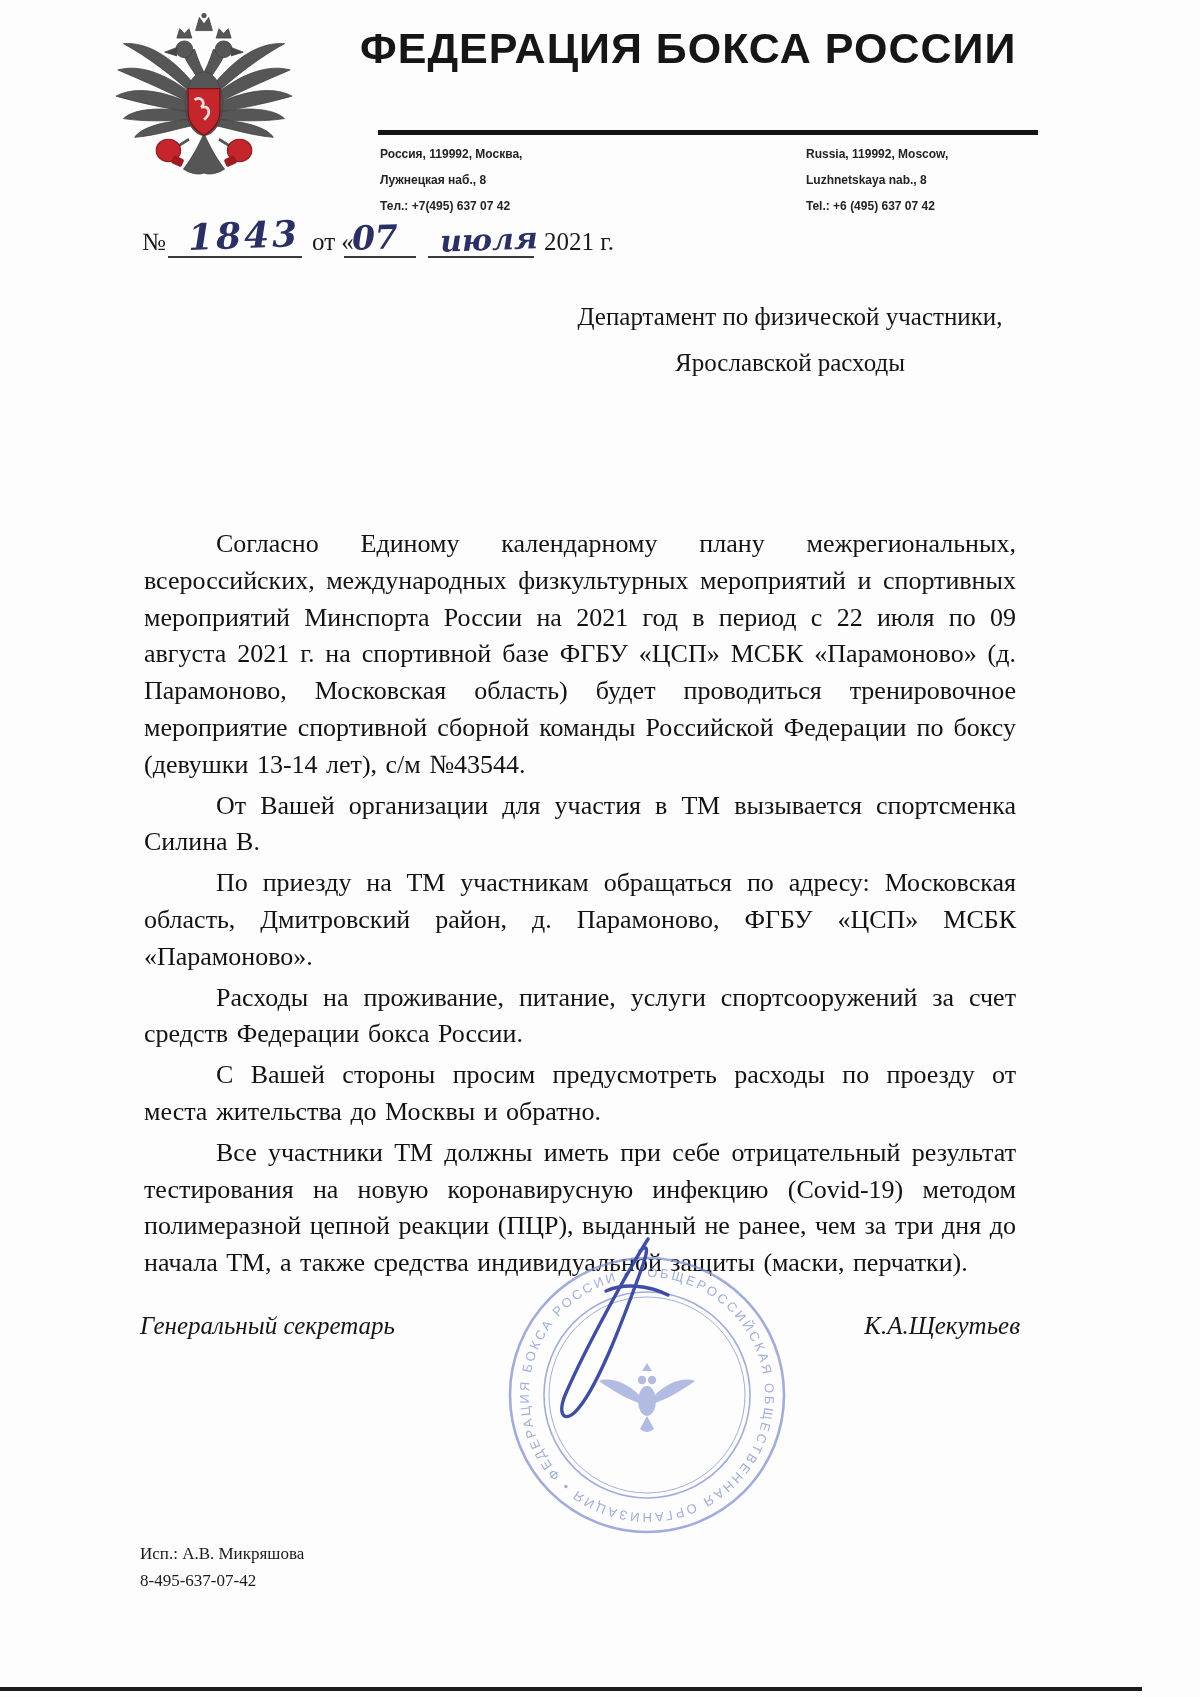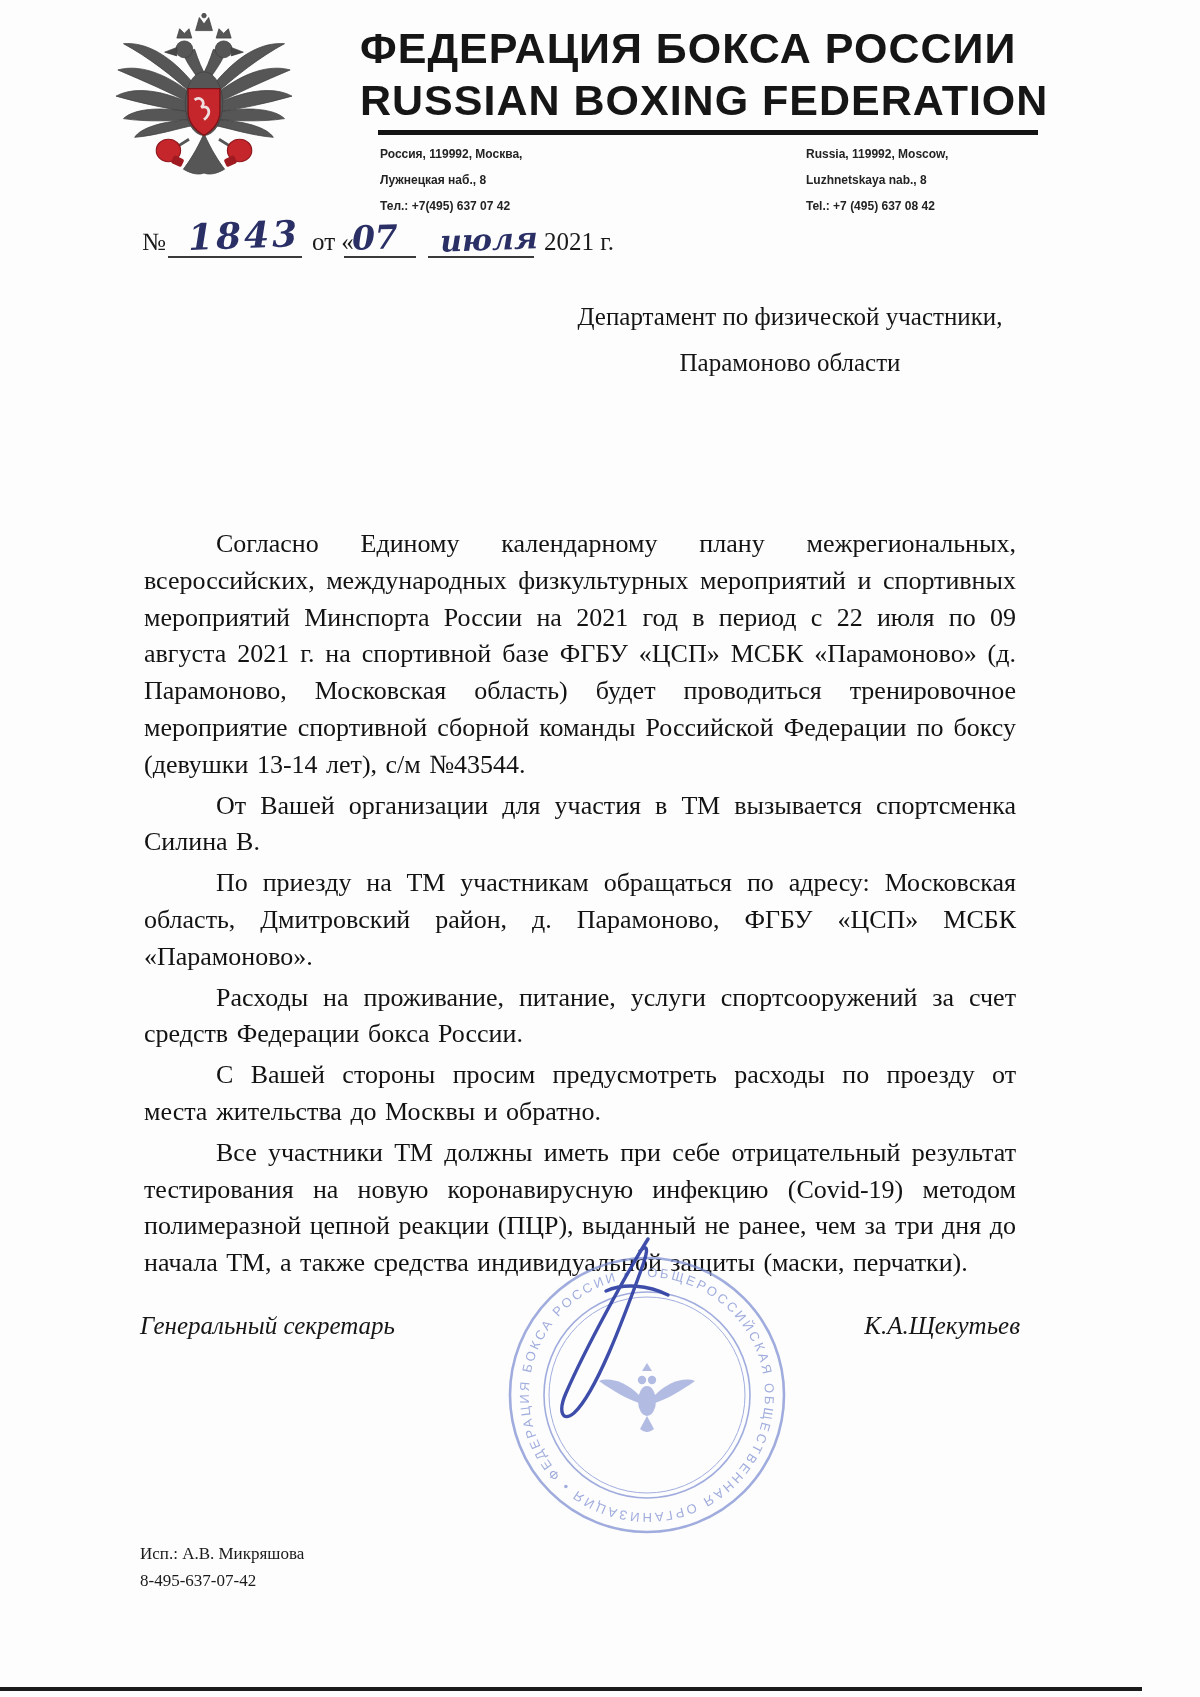--- a/index.html
+++ b/index.html
@@ -131,52 +131,51 @@
     </g>
     <g>
       <ellipse cx="62" cy="150" rx="13" ry="12" fill="#c5262c" stroke="#8c161b" stroke-width="1.2"></ellipse>
       <rect x="66" y="157" width="12" height="9" rx="2" fill="#a01b21" transform="rotate(25 72 161)"></rect>
       <ellipse cx="138" cy="150" rx="13" ry="12" fill="#c5262c" stroke="#8c161b" stroke-width="1.2"></ellipse>
       <rect x="122" y="157" width="12" height="9" rx="2" fill="#a01b21" transform="rotate(-25 128 161)"></rect>
     </g>
   </svg>
 
   <div class="org-ru">ФЕДЕРАЦИЯ БОКСА РОССИИ</div>
-  <div class="org-en">RUSSIAN BOXING FEDERATION</div>
   <div class="header-rule"></div>
 
   <div class="addr addr-ru">
     <div>Россия, 119992, Москва,</div>
     <div>Лужнецкая наб., 8</div>
     <div>Тел.: +7(495) 637 07 42</div>
   </div>
   <div class="addr addr-en">
     <div>Russia, 119992, Moscow,</div>
     <div>Luzhnetskaya nab., 8</div>
-    <div>Tel.: +7 (495) 637 08 42</div>
+    <div>Tel.: +6 (495) 637 07 42</div>
   </div>
 
   <div class="ref-row">
     <span class="ref-label" style="left:142px; top:228px;">№</span>
     <span class="blank-line" style="left:168px; top:256px; width:134px;"></span>
     <span class="handwritten" style="left:188px; top:214px; font-size:36px; letter-spacing:3px;">1843</span>
 
     <span class="ref-label" style="left:312px; top:228px;">от «</span>
     <span class="blank-line" style="left:344px; top:256px; width:72px;"></span>
     <span class="handwritten" style="left:352px; top:218px; font-size:33px;">07</span>
 
     <span class="blank-line" style="left:428px; top:256px; width:106px;"></span>
     <span class="handwritten" style="left:440px; top:222px; font-size:30px;">июля</span>
 
     <span class="ref-label" style="left:544px; top:228px;">2021 г.</span>
   </div>
 
   <div class="recipient">
     <div>Департамент по физической участники,</div>
-    <div>Парамоново области</div>
+    <div>Ярославской расходы</div>
   </div>
 
   <div class="letter-body">
     <p>Согласно Единому календарному плану межрегиональных, всероссийских, международных физкультурных мероприятий и спортивных мероприятий Минспорта России на 2021 год в период с 22 июля по 09 августа 2021 г. на спортивной базе ФГБУ «ЦСП» МСБК «Парамоново» (д. Парамоново, Московская область) будет проводиться тренировочное мероприятие спортивной сборной команды Российской Федерации по боксу (девушки 13-14 лет), с/м №43544.</p>
     <p>От Вашей организации для участия в ТМ вызывается спортсменка Силина В.</p>
     <p>По приезду на ТМ участникам обращаться по адресу: Московская область, Дмитровский район, д. Парамоново, ФГБУ «ЦСП» МСБК «Парамоново».</p>
     <p>Расходы на проживание, питание, услуги спортсооружений за счет средств Федерации бокса России.</p>
     <p>С Вашей стороны просим предусмотреть расходы по проезду от места жительства до Москвы и обратно.</p>
     <p>Все участники ТМ должны иметь при себе отрицательный результат тестирования на новую коронавирусную инфекцию (Covid-19) методом полимеразной цепной реакции (ПЦР), выданный не ранее, чем за три дня до начала ТМ, а также средства индивидуальной защиты (маски, перчатки).</p>
   </div>

